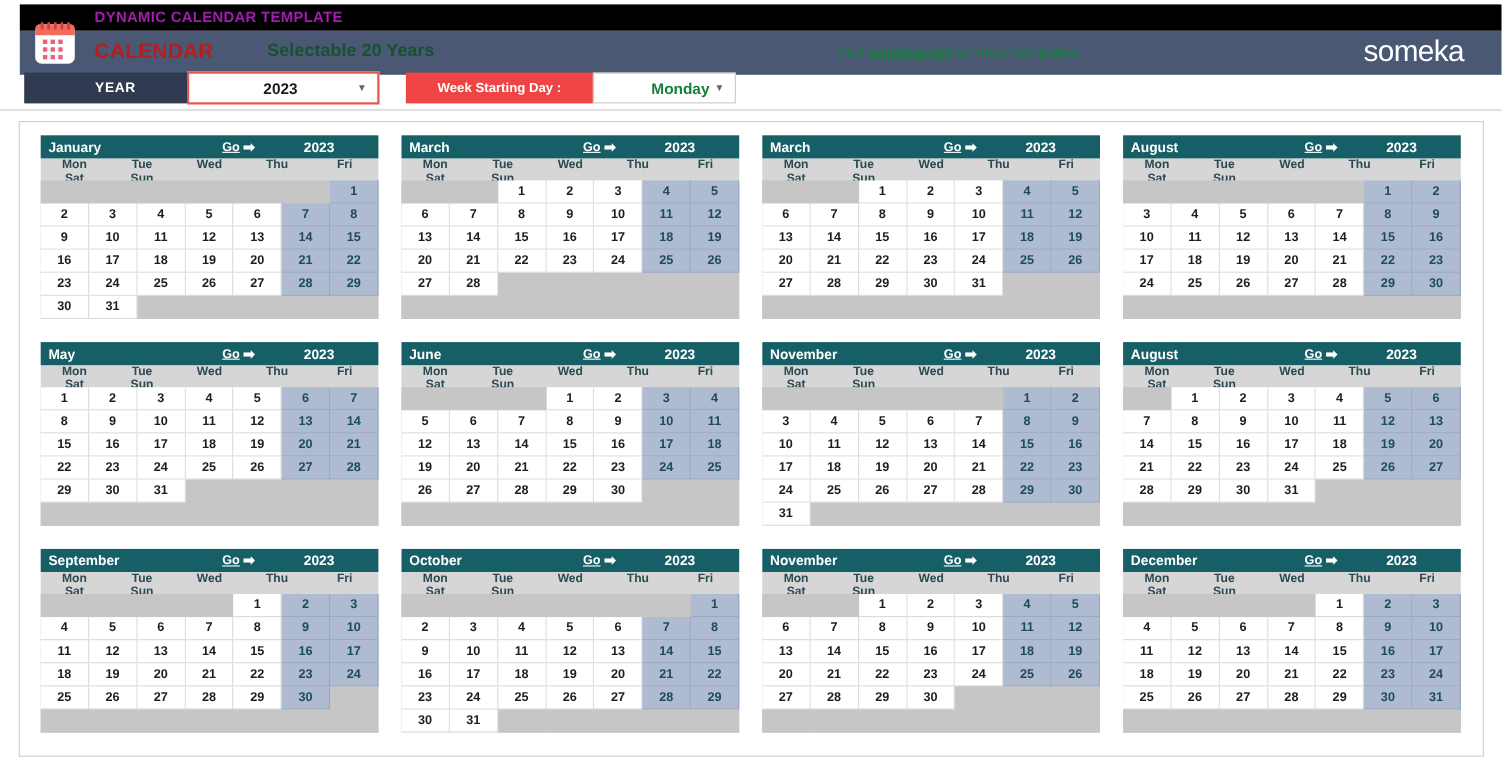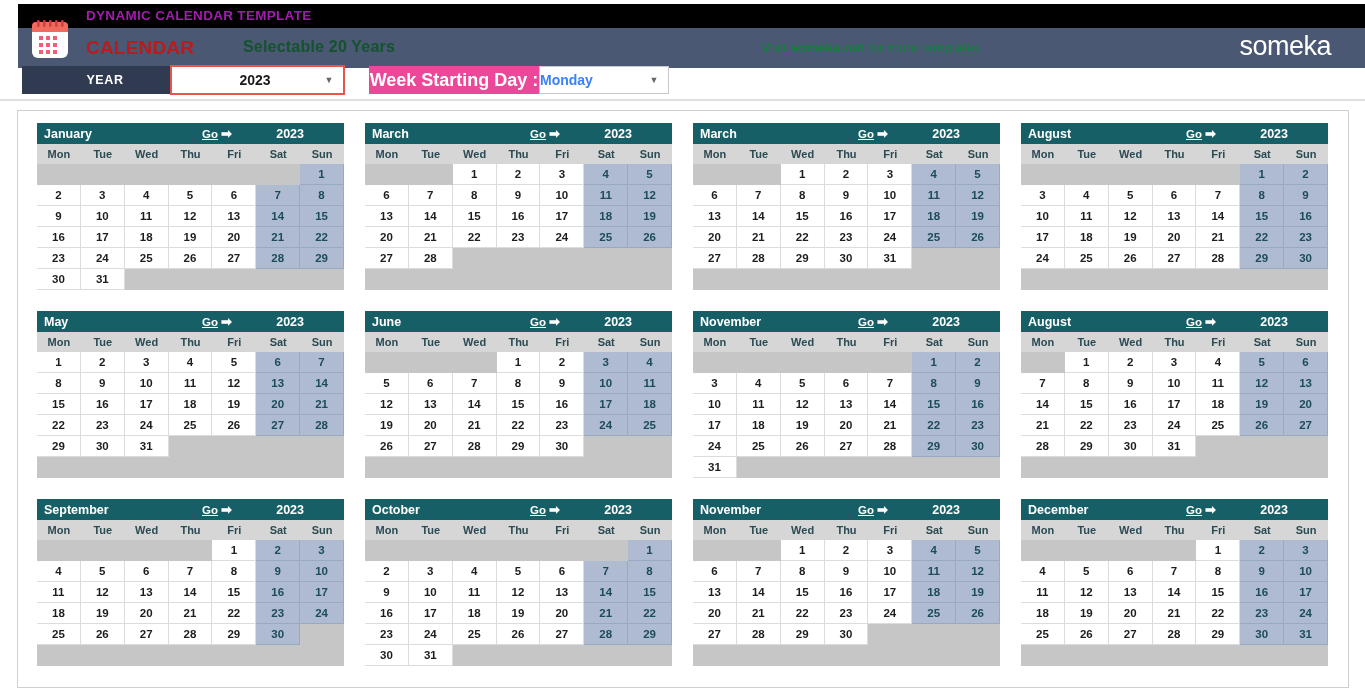--- a/index.html
+++ b/index.html
@@ -69,33 +69,33 @@
     background: #ffffff; border: 2.5px solid #e8544a;
     display: flex; align-items: center;
   }
   .ctl-year-input .val {
     flex: 1; text-align: center; font-size: 14px;
     font-weight: bold; color: #1a1a1a; padding-left: 18px;
   }
   .ctl-wsd-label {
     position: absolute; left: 369px; top: 66px;
     width: 170px; height: 28px;
-    background: #ec4899; color: #ffffff;
-    font-size: 18px; font-weight: bold;
+    background: #ef4444; color: #ffffff;
+    font-size: 12px; font-weight: bold;
     display: flex; align-items: center; justify-content: center;
   }
   .ctl-wsd-input {
     position: absolute; left: 539px; top: 66px;
     width: 130px; height: 28px;
     background: #ffffff; border: 1px solid #c9c9c9;
     display: flex; align-items: center;
   }
   .ctl-wsd-input .val {
-    flex: 1; text-align: left; font-size: 14px;
-    font-weight: bold; color: #3b82f6; padding-left: 0;
+    flex: 1; text-align: right; font-size: 14px;
+    font-weight: bold; color: #15803d; padding-left: 0;
   }
   .caret {
     width: 18px; margin-right: 5px;
     font-size: 9px; color: #666; text-align: center;
     line-height: 1;
   }
 
   
   .hr-top {
     position: absolute; left: 0; top: 99px;
@@ -137,21 +137,21 @@
     display: flex; align-items: center; gap: 3px;
   }
   .m-go .golabel { text-decoration: underline; margin-left: 38px; }
   .m-go .goarrow { font-size: 13px; line-height: 1; }
   .m-year {
     position: absolute; right: 40px;
     font-size: 12.5px; font-weight: bold; color: #ffffff;
   }
 
   .m-dow {
-    display: grid; grid-template-columns: repeat(7, 1fr);
+    display: grid; grid-template-columns: repeat(5, 1fr);
     height: 20px; background: #d6d6d6;
   }
   .m-dow div {
     display: flex; align-items: center; justify-content: center;
     font-size: 11px; font-weight: bold; color: #2b4a52;
   }
 
   .m-body {
     display: grid; grid-template-columns: repeat(7, 1fr);
     grid-auto-rows: 21px;

